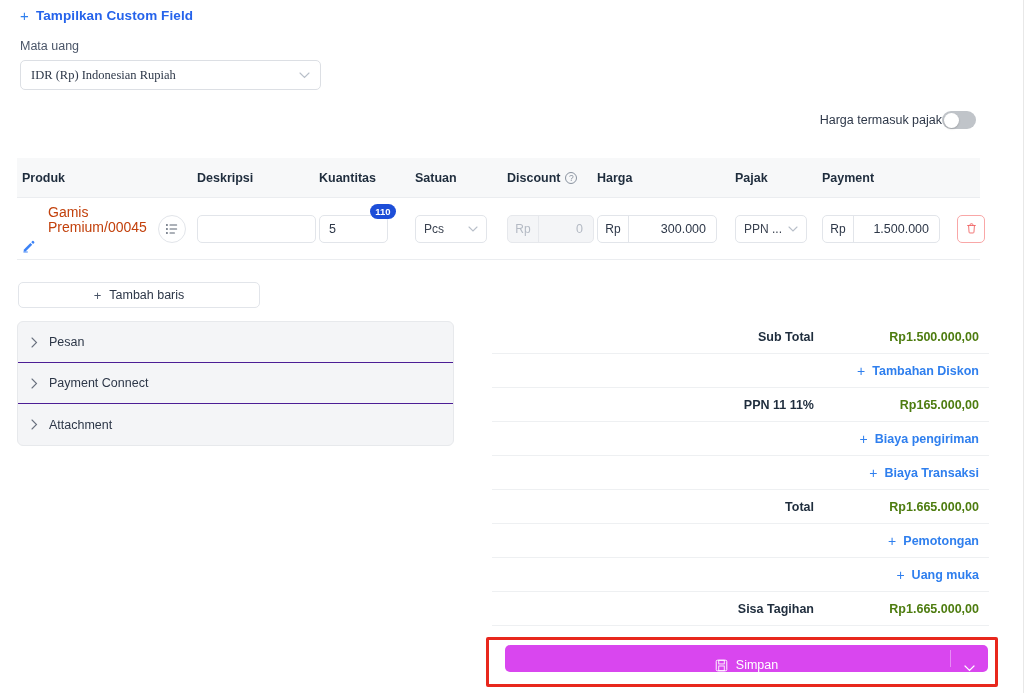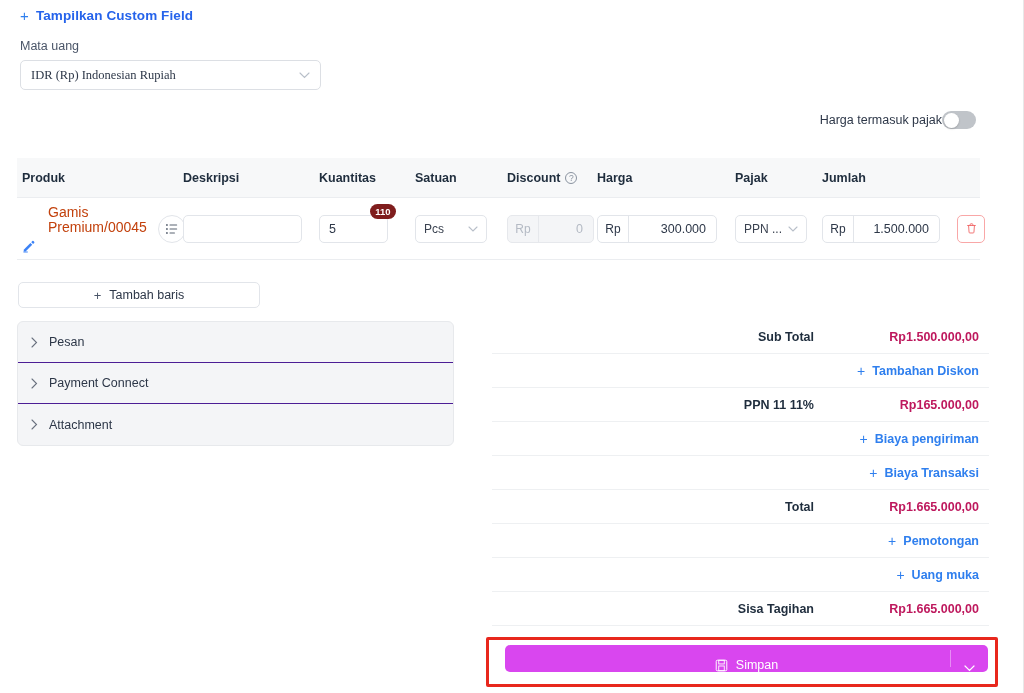--- a/index.html
+++ b/index.html
@@ -146,21 +146,21 @@
     display: flex;
     align-items: center;
     height: 62px;
     border-bottom: 1px solid #ebedf0;
     position: relative;
   }
 
   
   .c-produk   { position: absolute; left: 5px;   width: 150px; }
   .c-listicon { position: absolute; left: 141px; width: 34px; }
-  .c-deskripsi{ position: absolute; left: 166px; width: 119px; }
+  .c-deskripsi{ position: absolute; left: 180px; width: 119px; }
   .c-kuantitas{ position: absolute; left: 302px; width: 69px; }
   .c-satuan   { position: absolute; left: 398px; width: 72px; }
   .c-discount { position: absolute; left: 490px; width: 87px; }
   .c-harga    { position: absolute; left: 580px; width: 120px; }
   .c-pajak    { position: absolute; left: 718px; width: 72px; }
   .c-jumlah   { position: absolute; left: 805px; width: 118px; }
   .c-delete   { position: absolute; left: 940px; width: 30px; }
 
   .product-link {
     font-size: 14px;
@@ -197,21 +197,21 @@
     font-family: "Liberation Sans", sans-serif;
   }
 
   .qty-wrap { position: relative; }
   .qty-badge {
     position: absolute;
     right: -8px; top: -11px;
     min-width: 26px;
     height: 15px;
     border-radius: 8px;
-    background: #7f1d1d;
+    background: #1d4ed8;
     color: #fff;
     font-size: 9.5px;
     font-weight: 700;
     display: flex; align-items: center; justify-content: center;
     padding: 0 5px;
     z-index: 3;
   }
 
   .sel {
     width: 100%; height: 28px;
@@ -328,21 +328,21 @@
   .sum-row.first { border-top: none; }
   .sum-label {
     font-weight: 700;
     color: #1f2d3d;
     text-align: right;
   }
   .sum-value {
     width: 175px;
     text-align: right;
     font-weight: 700;
-    color: #be185d;
+    color: #4d7c0f;
     padding-right: 10px;
   }
   .sum-link {
     color: #2f7fee;
     font-weight: 700;
     display: flex; align-items: center; gap: 7px;
     padding-right: 10px;
     cursor: pointer;
   }
   .sum-link .plus { font-weight: 400; font-size: 14px; }
@@ -419,21 +419,21 @@
         <div class="th c-produk">Produk</div>
         <div class="th c-deskripsi">Deskripsi</div>
         <div class="th c-kuantitas">Kuantitas</div>
         <div class="th c-satuan">Satuan</div>
         <div class="th c-discount">
           <span>Discount</span>
           <span class="help-icon">?</span>
         </div>
         <div class="th c-harga">Harga</div>
         <div class="th c-pajak">Pajak</div>
-        <div class="th c-jumlah">Jumlah</div>
+        <div class="th c-jumlah">Payment</div>
       </div>
 
       <div class="tbody-row">
 
         <div class="c-produk">
           <div class="product-link">Gamis Premium/00045</div>
           <span class="pencil-icon">
             <svg width="14" height="14" viewBox="0 0 16 16">
               <path d="M2 12.2l7.6-7.6 2.1 2.1L4.1 14.3H2z" fill="#3b82f6"></path>
               <path d="M10.6 3.6l1.2-1.2a.9.9 0 011.3 0l.8.8a.9.9 0 010 1.3l-1.2 1.2z" fill="#3b82f6"></path>

